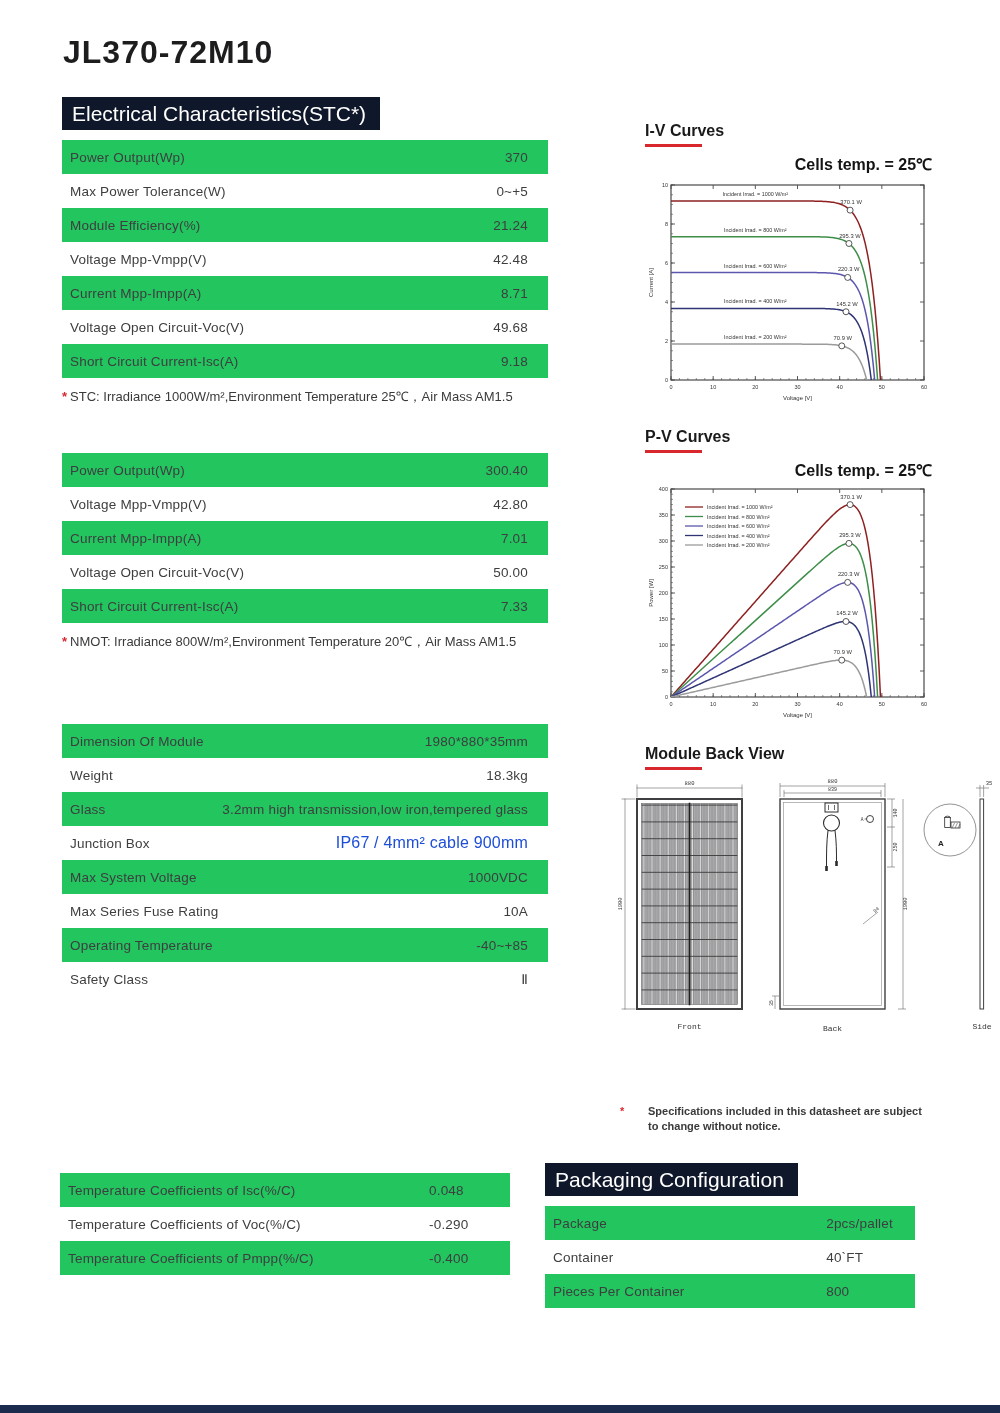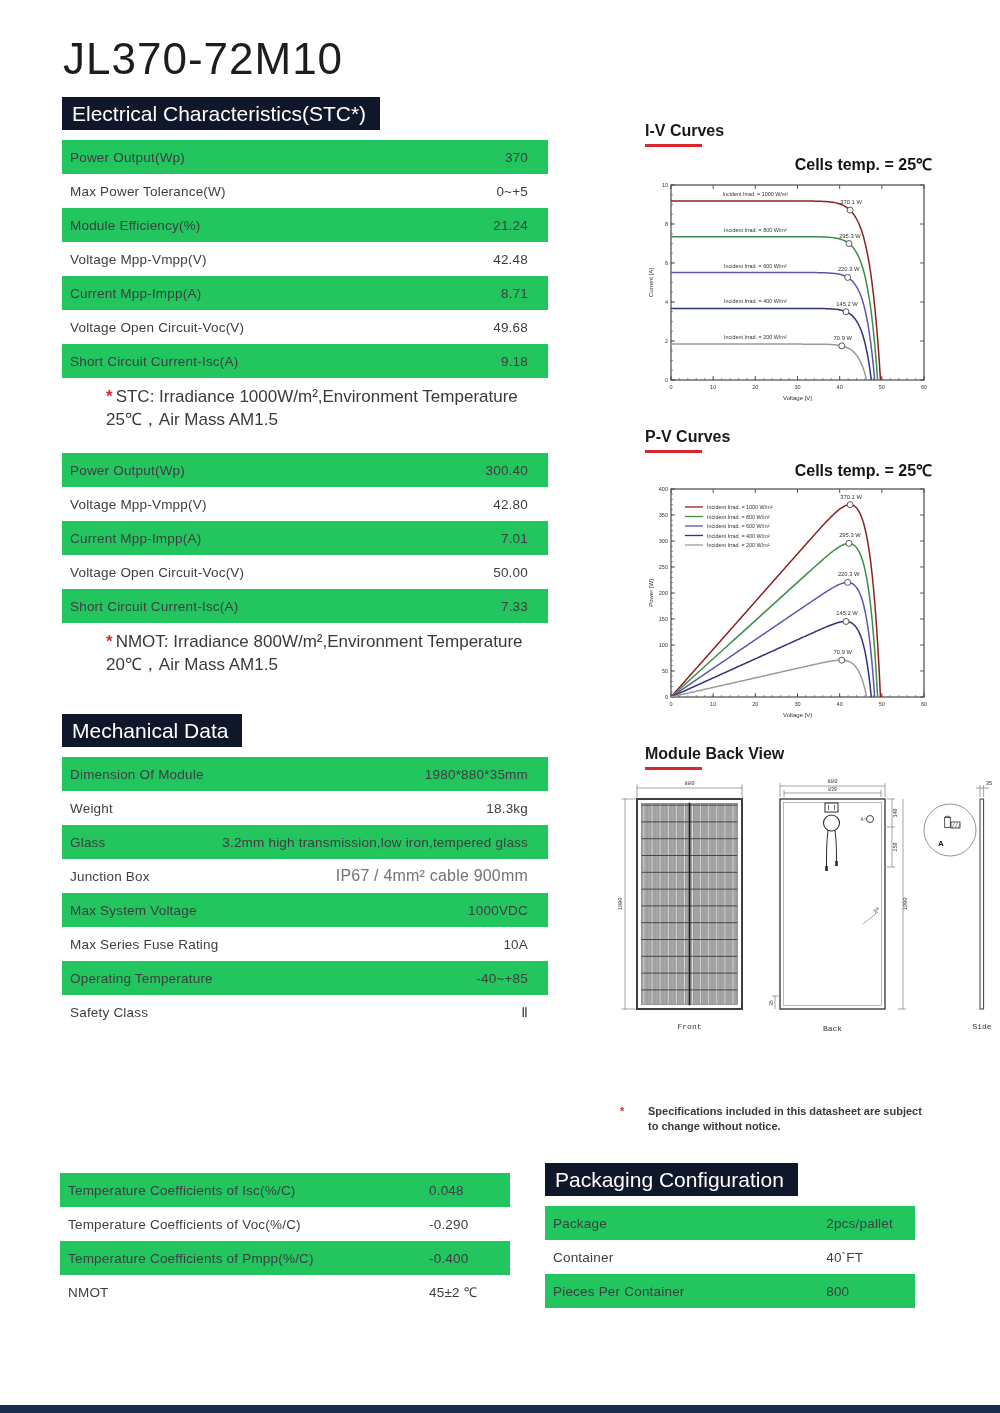--- a/index.html
+++ b/index.html
@@ -1,31 +1,31 @@
 <!DOCTYPE html>
 <html><head>
 <meta charset="utf-8">
 <style>
   html,body{margin:0;padding:0;}
   body{width:1000px;height:1413px;position:relative;background:#fff;
        font-family:"Liberation Sans",sans-serif;overflow:hidden;}
   .abs{position:absolute;}
-  #page-title{left:63px;top:34px;font-size:44px;font-weight:normal;color:#1d1d1f;letter-spacing:1px;}
+  #page-title{left:63px;top:34px;font-size:32px;font-weight:bold;color:#1d1d1f;letter-spacing:1px;}
   .sec-hdr{display:inline-block;background:#0f172a;color:#fff;font-size:21px;
            height:33px;line-height:33px;padding:0 14px 0 10px;font-weight:normal;}
   .tbl{margin-top:10px;}
   .trow{display:flex;align-items:center;height:34px;font-size:13.5px;color:#3e3e40;letter-spacing:0.2px;}
   .trow.even{background:#22c55e;}
   .trow .tlabel{padding-left:8px;}
   .trow .tvalue{margin-left:auto;padding-right:20px;white-space:nowrap;}
-  .trow.big .tvalue{font-size:16px;color:#737373;}
+  .trow.big .tvalue{font-size:16px;color:#1d4ed8;}
   .bcol .trow .tlabel{flex:1;}
   .bcol .trow .tvalue{margin-left:0;width:24%;padding-right:0;text-align:left;}
   #sec-temp .trow .tvalue{width:18%;}
-  .note{font-size:17px;color:#3a3a3a;margin-top:9px;margin-left:44px;}
+  .note{font-size:13px;color:#3a3a3a;margin-top:9px;}
   .star{color:#d9282d;font-weight:bold;margin-right:3px;}
   #sec-stc{left:62px;top:97px;width:486px;}
   #sec-nmot{left:62px;top:443px;width:486px;}
   #sec-mech{left:62px;top:714px;width:486px;}
   #sec-temp{left:60px;top:1163px;width:450px;}
   #sec-pack{left:545px;top:1163px;width:370px;}
   .chart-title{font-size:16px;font-weight:bold;color:#1a1a1a;}
   .red-underline{width:57px;height:3px;background:#d9282d;margin-top:4px;}
   .cells-note{font-size:16px;font-weight:bold;color:#141414;text-align:right;margin-top:6px;}
   #iv-block{left:645px;top:122px;width:287px;}
@@ -99,21 +99,20 @@
       </div>
       <div class="trow even">
         <span class="tlabel">Short Circuit Current-Isc(A)</span>
         <span class="tvalue">7.33</span>
       </div>
     </div>
   <div class="note"><span class="star">*</span><span>NMOT: Irradiance 800W/m²,Environment Temperature 20℃，Air Mass AM1.5</span></div>
 </div>
 
 <div id="sec-mech" class="abs">
-  <div class="sec-hdr">Mechanical Data</div>
   <div class="tbl">
       <div class="trow even">
         <span class="tlabel">Dimension Of Module</span>
         <span class="tvalue">1980*880*35mm</span>
       </div>
       <div class="trow odd">
         <span class="tlabel">Weight</span>
         <span class="tvalue">18.3kg</span>
       </div>
       <div class="trow even">
@@ -530,24 +529,20 @@
         <span class="tvalue">0.048</span>
       </div>
       <div class="trow odd">
         <span class="tlabel">Temperature Coefficients of Voc(%/C)</span>
         <span class="tvalue">-0.290</span>
       </div>
       <div class="trow even">
         <span class="tlabel">Temperature Coefficients of Pmpp(%/C)</span>
         <span class="tvalue">-0.400</span>
       </div>
-      <div class="trow odd">
-        <span class="tlabel">NMOT</span>
-        <span class="tvalue">45±2 ℃</span>
-      </div>
     </div>
 </div>
 
 <div id="sec-pack" class="abs bcol">
   <div class="sec-hdr">Packaging Configuration</div>
   <div class="tbl">
       <div class="trow even">
         <span class="tlabel">Package</span>
         <span class="tvalue">2pcs/pallet</span>
       </div>

